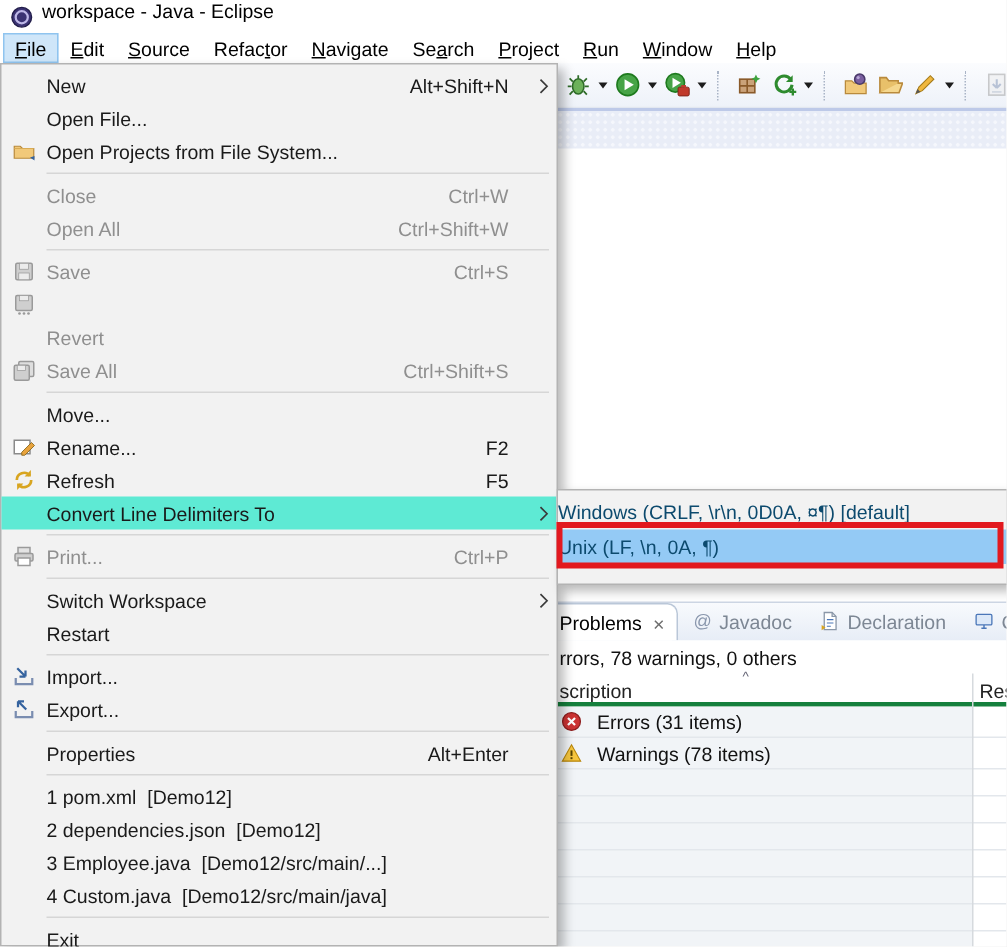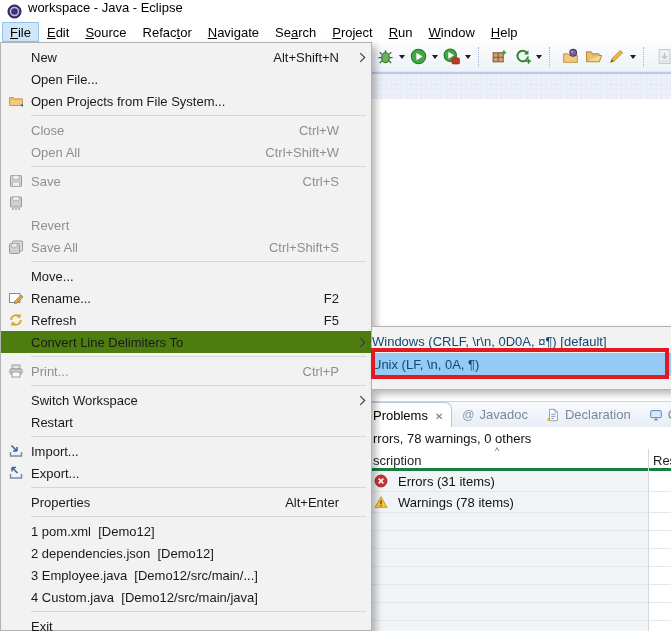--- a/index.html
+++ b/index.html
@@ -29,21 +29,21 @@
   .tb-btn.disabled{opacity:.5}
   .tb-caret{width:9px;height:23px;display:flex;align-items:center;justify-content:center}
   .caret-shape{width:0;height:0;border-left:3.5px solid transparent;border-right:3.5px solid transparent;border-top:4px solid #1c1c1c}
   .tb-sep{width:3px;height:20px;border-left:1px dotted #a9b4c6;margin:0 5px}
   .toolbar2{position:absolute;left:371px;top:72px;width:300px;height:27px;background:#e9edf7;
     border-top:2px solid #bdc9e8;box-sizing:border-box;
     background-image:radial-gradient(#f5f7fc 1px,transparent 1px);background-size:5px 5px}
   
   .tabbar{position:absolute;left:362px;top:401px;width:309px;height:26px;
     background:linear-gradient(#f8fafd,#e7edf6);border-top:1px solid #cdd6e4;box-sizing:border-box;
-    display:flex;align-items:center;gap:2px;padding-left:2px;white-space:nowrap}
+    display:flex;align-items:flex-start;gap:2px;padding-left:2px;white-space:nowrap}
   .tab{height:24px;display:flex;align-items:center;gap:5px;padding:0 8px;color:#7d8794}
   .tab.active{background:#fff;border:1px solid #bac7d8;border-bottom:none;border-radius:7px 7px 0 0;color:#000}
   .tab .tab-icon{display:flex}
   .tab .tab-icon svg{width:14px;height:14px}
   .tab .at-glyph{color:#8a97ad;font-size:12px}
   .tab .close{color:#6e6e6e;font-size:10px;font-weight:bold;margin-left:2px}
   .summary{position:absolute;left:362px;top:427px;width:309px;height:22px;background:#fff;
     display:flex;align-items:center;padding-left:11px;box-sizing:border-box;color:#111}
   .thead{position:absolute;left:362px;top:449px;width:309px;height:22px;background:#fff;
     border-bottom:3px solid #15803d;box-sizing:border-box;color:#222}
@@ -398,21 +398,21 @@
             <path d="M12.6 1.4v4.2h-4.2z" fill="#d8a520"></path>
             <path d="M12.8 8a4.8 4.8 0 0 1-8.6 2.9" fill="none" stroke="#d8a520" stroke-width="1.8"></path>
             <path d="M3.4 14.6v-4.2h4.2z" fill="#d8a520"></path>
           </svg>
         </span>
       </span>
       <span class="lbl">Refresh</span>
       <span class="sc">F5</span>
       <span class="arr"></span>
     </div>
-    <div class="mi" style="background: #4d7c0f;">
+    <div class="mi" style="background: #5eead4;">
       <span class="gut"></span>
       <span class="lbl">Convert Line Delimiters To</span>
       <span class="arr">
         <svg viewBox="0 0 8 12">
           <path d="M1.5 1l5 5-5 5" fill="none" stroke="#3a3a3a" stroke-width="1.3"></path>
         </svg>
       </span>
     </div>
     <div class="msep"></div>
     <div class="mi disabled">

